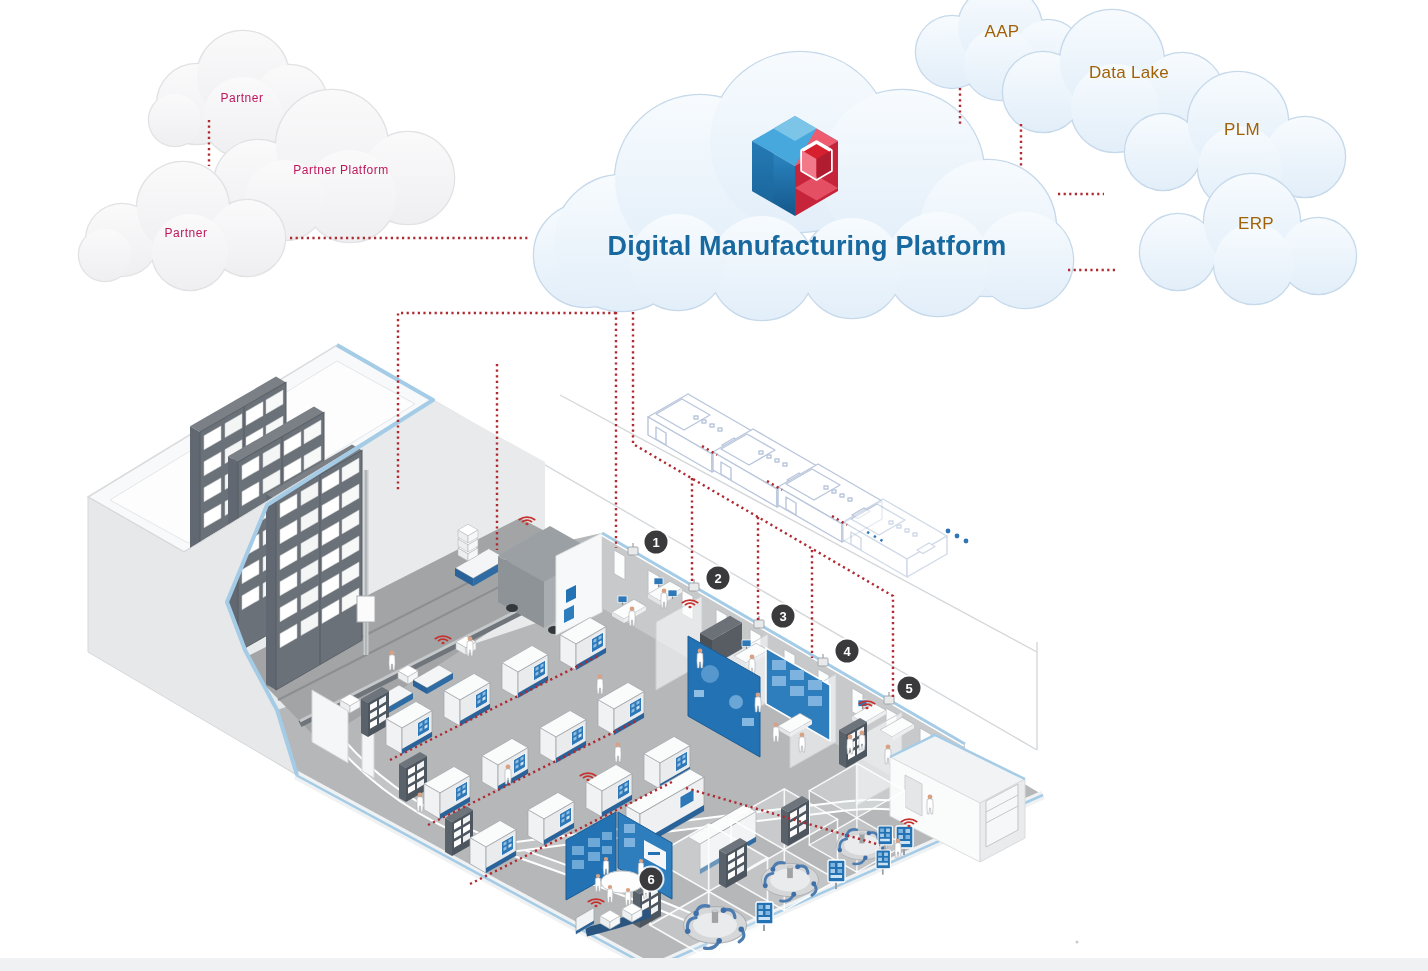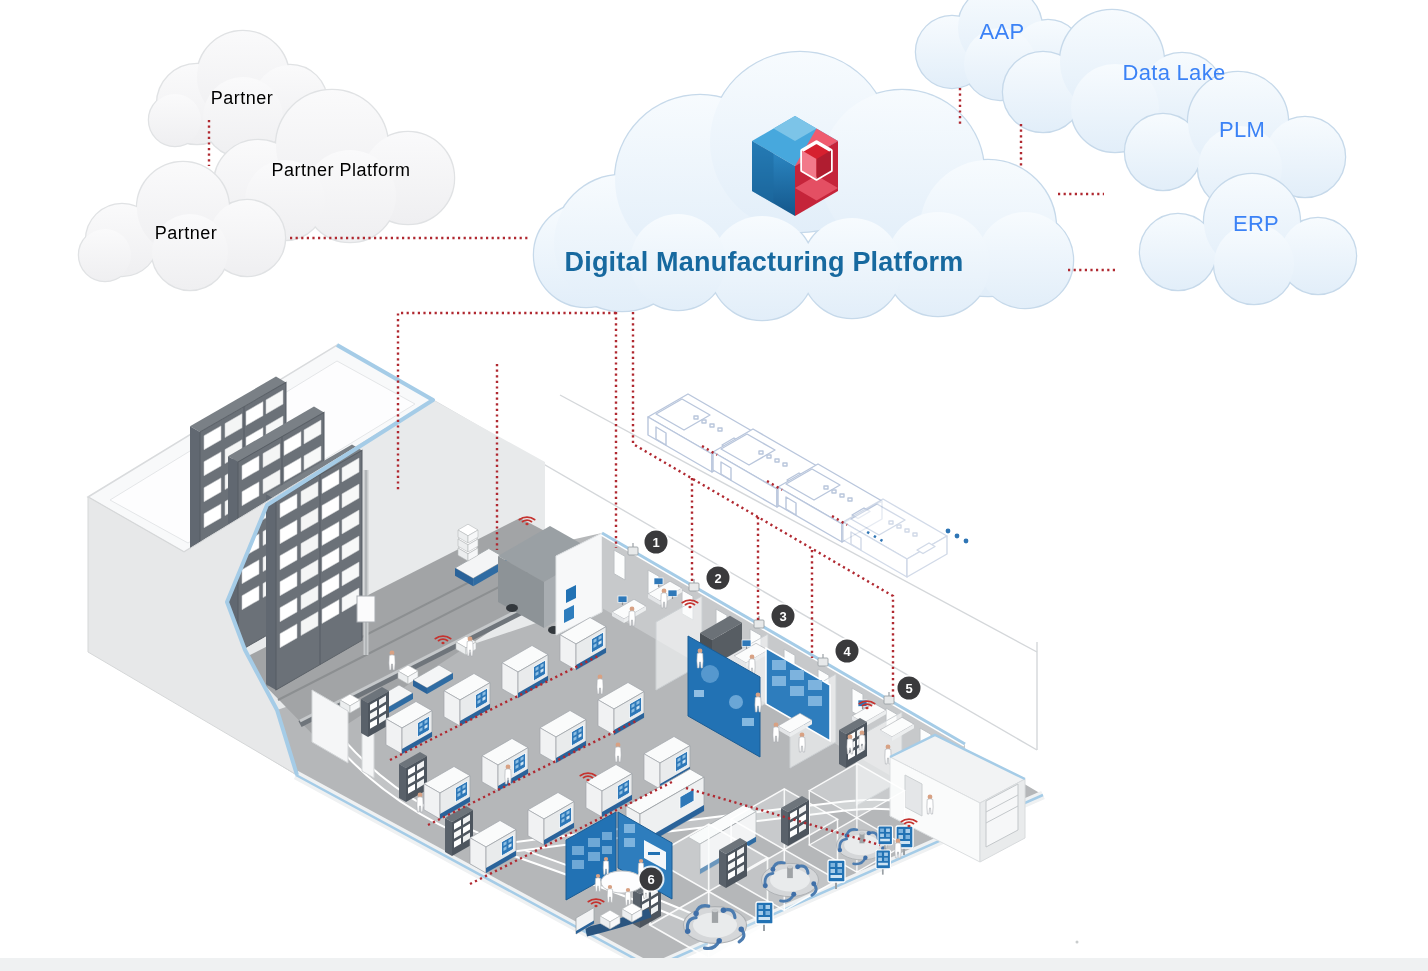--- a/index.html
+++ b/index.html
@@ -1,22 +1,22 @@
 <!DOCTYPE html>
 <html><head>
 <meta charset="utf-8">
 <style>
   html,body{margin:0;padding:0;background:#ffffff;}
   #stage{position:relative;width:1428px;height:971px;overflow:hidden;background:#ffffff;
          font-family:"Liberation Sans",sans-serif;}
   #scene{position:absolute;left:0;top:0;}
   .lbl{position:absolute;transform:translate(-50%,-50%);white-space:nowrap;
        font-family:"Liberation Sans",sans-serif;}
-  .lbl-gray{color:#000000;font-size:18px;letter-spacing:.5px;}
-  .lbl-blue{color:#3b82f6;font-size:22px;letter-spacing:.3px;}
+  .lbl-gray{color:#be185d;font-size:12px;letter-spacing:.5px;}
+  .lbl-blue{color:#a16207;font-size:17px;letter-spacing:.3px;}
   .lbl-title{color:#17699f;font-size:27px;font-weight:bold;letter-spacing:.2px;}
   .marker{position:absolute;width:23px;height:23px;border-radius:50%;background:#3a3a3c;
           color:#ffffff;font-size:13px;font-weight:bold;display:flex;align-items:center;
           justify-content:center;transform:translate(-50%,-50%);
           box-shadow:0 0 0 2px rgba(255,255,255,.85);}
   .dots{position:absolute;color:#2e75b5;font-weight:bold;font-size:17px;letter-spacing:3px;
         transform:translate(-50%,-50%) rotate(30deg);}
 </style>
 </head>
 <body>
@@ -629,23 +629,23 @@
   <use href="#wifi" transform="translate(909,826) scale(1,0.78)"></use>
 </g>
 
 <circle cx="1077" cy="942" r="1.5" fill="#c9cccd"></circle>
 <rect x="0" y="958" width="1428" height="13" fill="#eff1f2"></rect>
 </svg>
 
 <div class="lbl lbl-gray" style="left:242px;top:98px;">Partner</div>
 <div class="lbl lbl-gray" style="left:341px;top:170px;text-align:center;">Partner Platform</div>
 <div class="lbl lbl-gray" style="left:186px;top:233px;">Partner</div>
-<div class="lbl lbl-title" style="left:764px;top:246px;margin-top:16px;">Digital Manufacturing Platform</div>
+<div class="lbl lbl-title" style="left:807px;top:246px;">Digital Manufacturing Platform</div>
 <div class="lbl lbl-blue" style="left:1002px;top:32px;">AAP</div>
-<div class="lbl lbl-blue" style="left:1174px;top:73px;">Data Lake</div>
+<div class="lbl lbl-blue" style="left:1129px;top:73px;">Data Lake</div>
 <div class="lbl lbl-blue" style="left:1242px;top:130px;">PLM</div>
 <div class="lbl lbl-blue" style="left:1256px;top:224px;">ERP</div>
 
 <div class="marker" style="left:656px;top:542px;">1</div>
 <div class="marker" style="left:718px;top:578px;">2</div>
 <div class="marker" style="left:783px;top:616px;">3</div>
 <div class="marker" style="left:847px;top:651px;">4</div>
 <div class="marker" style="left:909px;top:688px;">5</div>
 <div class="marker" style="left:651px;top:879px;">6</div>
 

